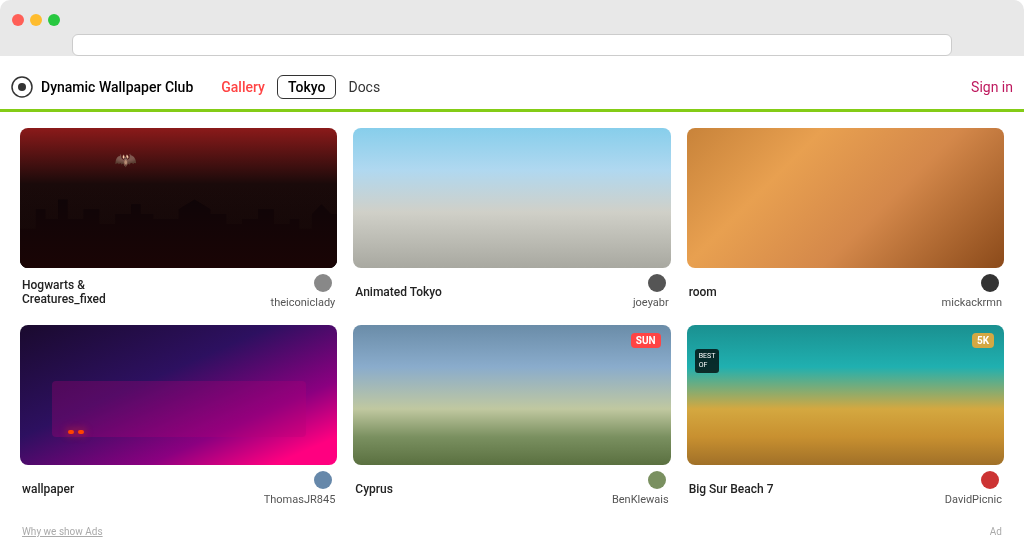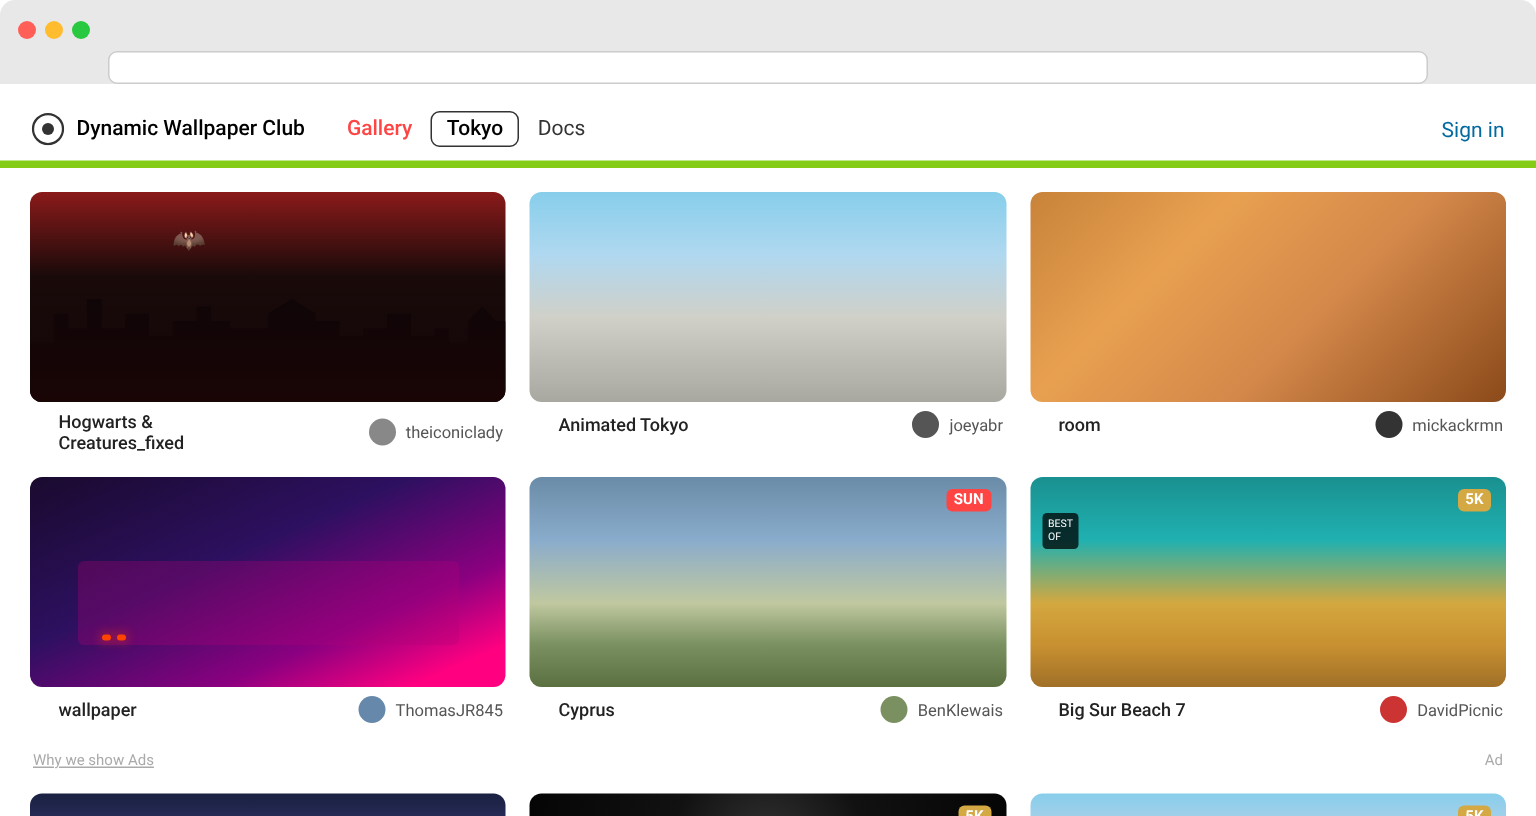--- a/index.html
+++ b/index.html
@@ -34,24 +34,24 @@
       background: #fff;
       border-radius: 6px;
       height: 22px;
       margin: 0 60px 8px;
       border: 1px solid #ccc;
     }
 
     
     .navbar {
       background: #fff;
-      border-bottom: 5px solid #84cc16;
+      border-bottom: 3px solid #84cc16;
       display: flex;
       align-items: center;
-      padding: 0 21px;
+      padding: 0 11px;
       height: 48px;
     }
     .navbar-brand {
       display: flex;
       align-items: center;
       gap: 8px;
       margin-right: 20px;
     }
     .brand-icon {
       width: 22px;
@@ -85,21 +85,21 @@
       color: #000;
       font-weight: 500;
       padding: 3px 10px;
     }
     .nav-link.docs { color: #333; }
     .navbar-right {
       margin-left: auto;
     }
     .sign-in {
       font-size: 14px;
-      color: #0369a1;
+      color: #be185d;
       cursor: pointer;
       text-align: right;
     }
 
     
     .main-content {
       background: #fff;
       padding: 16px 20px;
       overflow-y: auto;
       height: calc(544px - 100px);
@@ -127,28 +127,28 @@
     .gallery-item-meta {
       display: flex;
       align-items: center;
       justify-content: space-between;
       padding: 6px 2px 0;
     }
     .gallery-item-title {
       font-size: 12px;
       color: #222;
       font-weight: 500;
-      margin-left: 17px;
     }
     .gallery-item-author {
       display: flex;
-      align-items: center;
+      align-items: flex-end;
       gap: 4px;
       font-size: 11px;
       color: #555;
+      flex-direction: column;
     }
 
     
     .badge {
       position: absolute;
       top: 8px;
       right: 10px;
       font-size: 10px;
       font-weight: 700;
       padding: 2px 5px;

